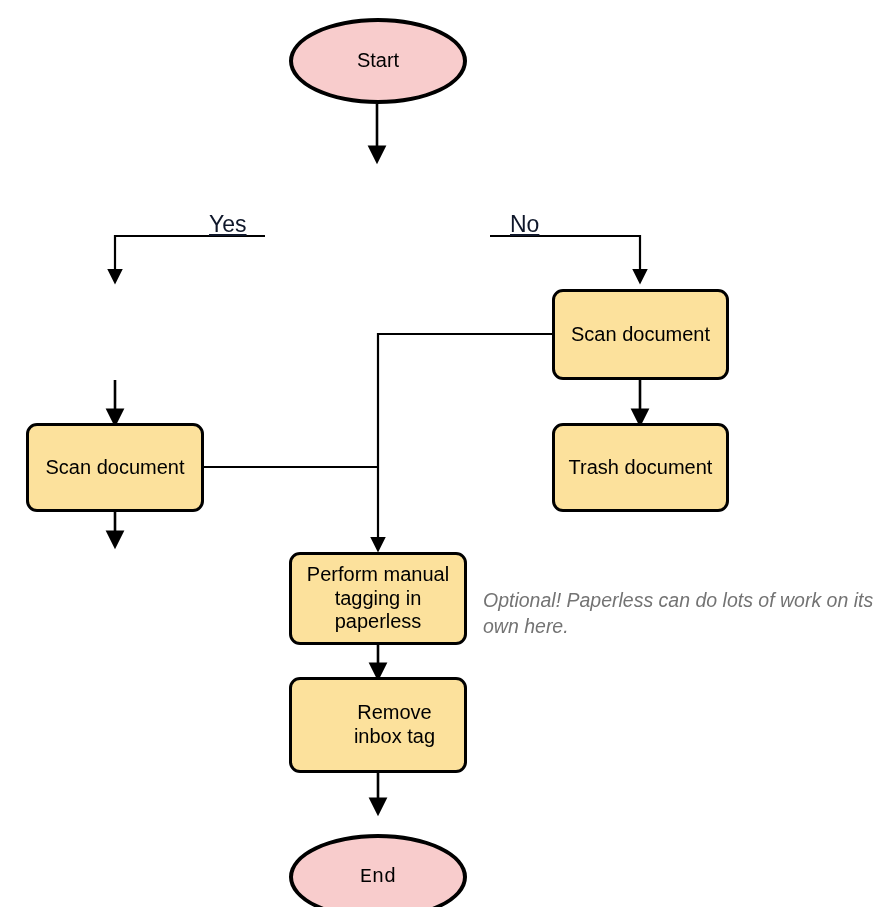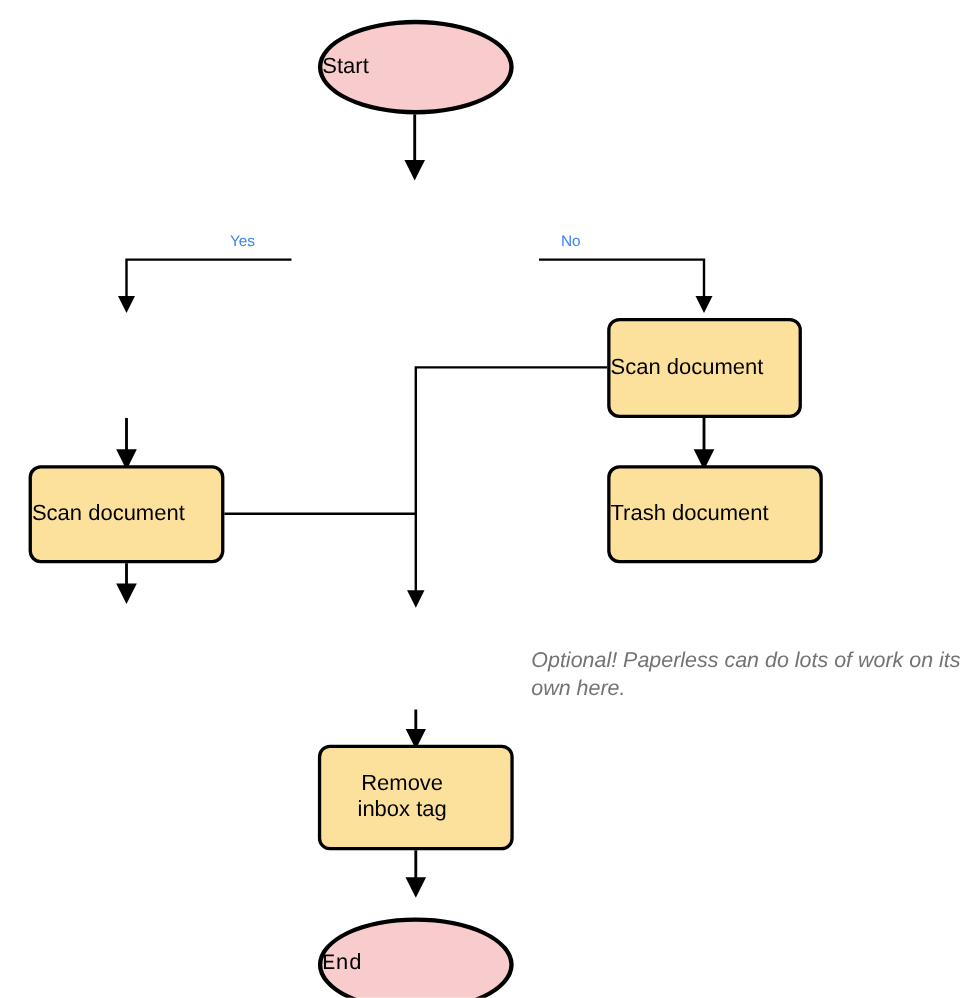--- a/index.html
+++ b/index.html
@@ -25,21 +25,21 @@
     left: 0;
     top: 0;
     width: 888px;
     height: 907px;
   }
   .node {
     position: absolute;
     box-sizing: border-box;
     display: flex;
     align-items: center;
-    justify-content: flex-start;
+    justify-content: center;
     text-align: center;
     color: #000000;
     line-height: 1.18;
     white-space: pre-line;
     z-index: 3;
   }
   .node-process {
     border: 3px solid #000000;
     border-radius: 11px;
     background: #fce19c;
@@ -62,24 +62,25 @@
     width: 100%;
     height: 100%;
     z-index: 0;
   }
   .decision-label {
     position: relative;
     z-index: 1;
   }
   .edge-label {
     position: absolute;
-    font-size: 14px;
-    color: #3b82f6;
+    font-size: 23px;
+    color: #0f172a;
     z-index: 4;
     white-space: nowrap;
+    text-decoration: underline;
   }
   .annotation {
     position: absolute;
     font-size: 19.5px;
     font-style: italic;
     color: #737373;
     line-height: 1.33;
     z-index: 4;
   }
 </style>
@@ -147,24 +148,29 @@
 
   <div class="node node-process" style="left:26px; top:423px; width:178px; height:89px;">
     <span>Scan document</span>
   </div>
 
 
   <div class="node node-process" style="left:552px; top:289px; width:177px; height:91px;">
     <span>Scan document</span>
   </div>
 
-  <div class="node node-process" style="left:552px; top:423px; width:196px; height:89px;">
+  <div class="node node-process" style="left:552px; top:423px; width:177px; height:89px;">
     <span>Trash document</span>
   </div>
 
+  <div class="node node-process" style="left:289px; top:552px; width:178px; height:93px;">
+    <span>Perform manual
+tagging in
+paperless</span>
+  </div>
 
   <div class="node node-process" style="left:289px; top:677px; width:178px; height:96px;padding-left:33px;">
     <span>Remove
 inbox tag</span>
   </div>
 
   <div class="node node-terminator" style="left:289px; top:834px; width:178px; height:86px;font-family:Liberation Mono, monospace;">
     <span>End</span>
   </div>
 

